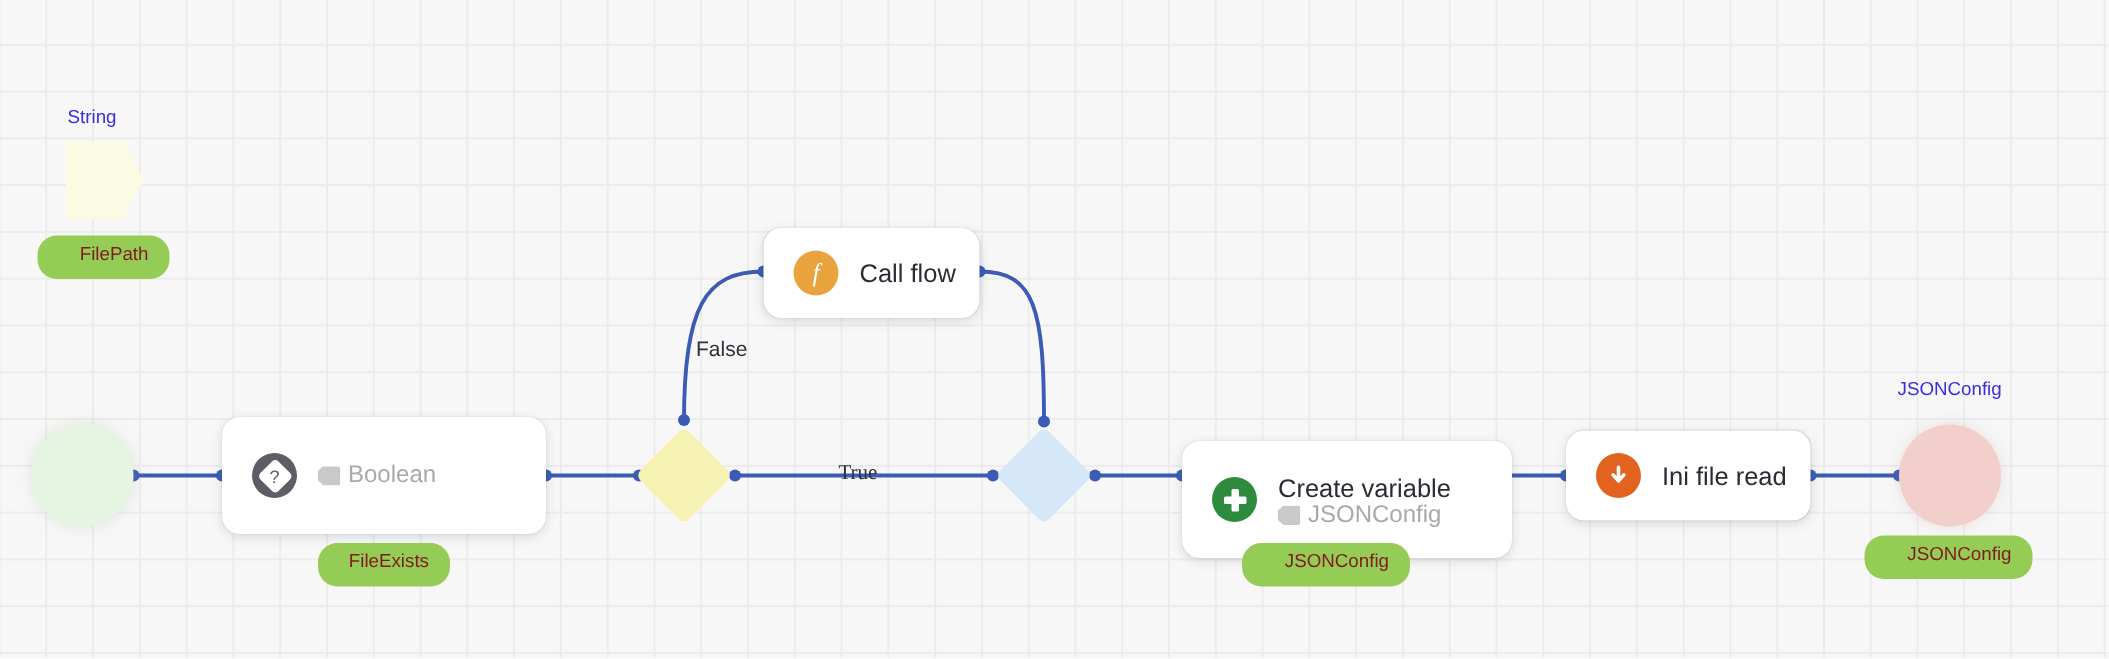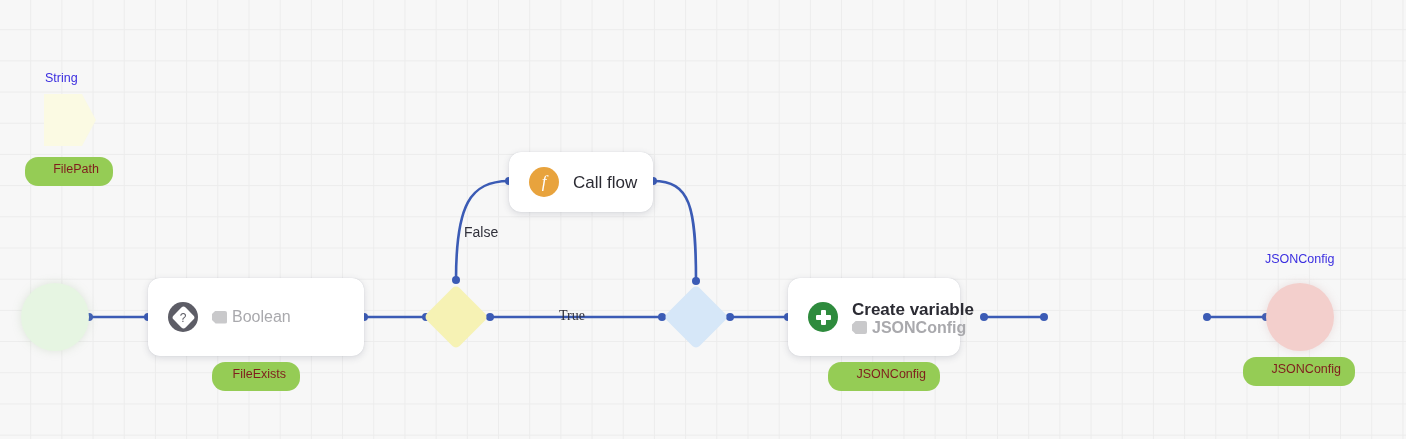--- a/index.html
+++ b/index.html
@@ -243,35 +243,47 @@
         <div class="node-title">Call flow</div>
       </div>
     </div>
   </div>
 
   <div class="diamond merge" style="left:673px; top:294px; width:46px; height:46px;"></div>
 
   <div class="edge-label" style="left:464px; top:224px;">False</div>
   <div class="edge-label" style="left:559px; top:308px;font-family:Liberation Serif, serif;">True</div>
 
-  <div class="card" style="left:788px; top:278px; width:172px; height:78px;font-weight:bold;">
+  <div class="card" style="left:788px; top:294px; width:220px; height:78px;">
     <div class="card-inner">
       <div class="node-icon" style="background:#2e8b3d;">
         <span class="glyph-plus-h"></span>
         <span class="glyph-plus-v"></span>
       </div>
       <div class="node-text">
         <div class="node-title">Create variable</div>
         <div class="node-sub">
           <span class="tag-glyph"></span>
           <span>JSONConfig</span>
         </div>
       </div>
     </div>
   </div>
   <div class="pill" style="left:828px; top:362px; width:112px;">JSONConfig</div>
 
+  <div class="card" style="left:1044px; top:287px; width:163px; height:60px;">
+    <div class="card-inner">
+      <div class="node-icon" style="background:#e2621f;">
+        <svg width="16" height="16" viewBox="0 0 16 16" aria-hidden="true">
+          <path d="M8 2.6 V 9.4 M 4.4 7.6 L 8 11.6 L 11.6 7.6" stroke="#ffffff" stroke-width="2.4" fill="none" stroke-linecap="round" stroke-linejoin="round"></path>
+        </svg>
+      </div>
+      <div class="node-text">
+        <div class="node-title">Ini file read</div>
+      </div>
+    </div>
+  </div>
 
   <div class="type-label" style="left:1265px; top:252px;">JSONConfig</div>
   <div class="terminal end" style="left:1266px; top:283px; width:68px; height:68px;"></div>
   <div class="pill" style="left:1243px; top:357px; width:112px;">JSONConfig</div>
 
 </div>
 
 </body></html>

